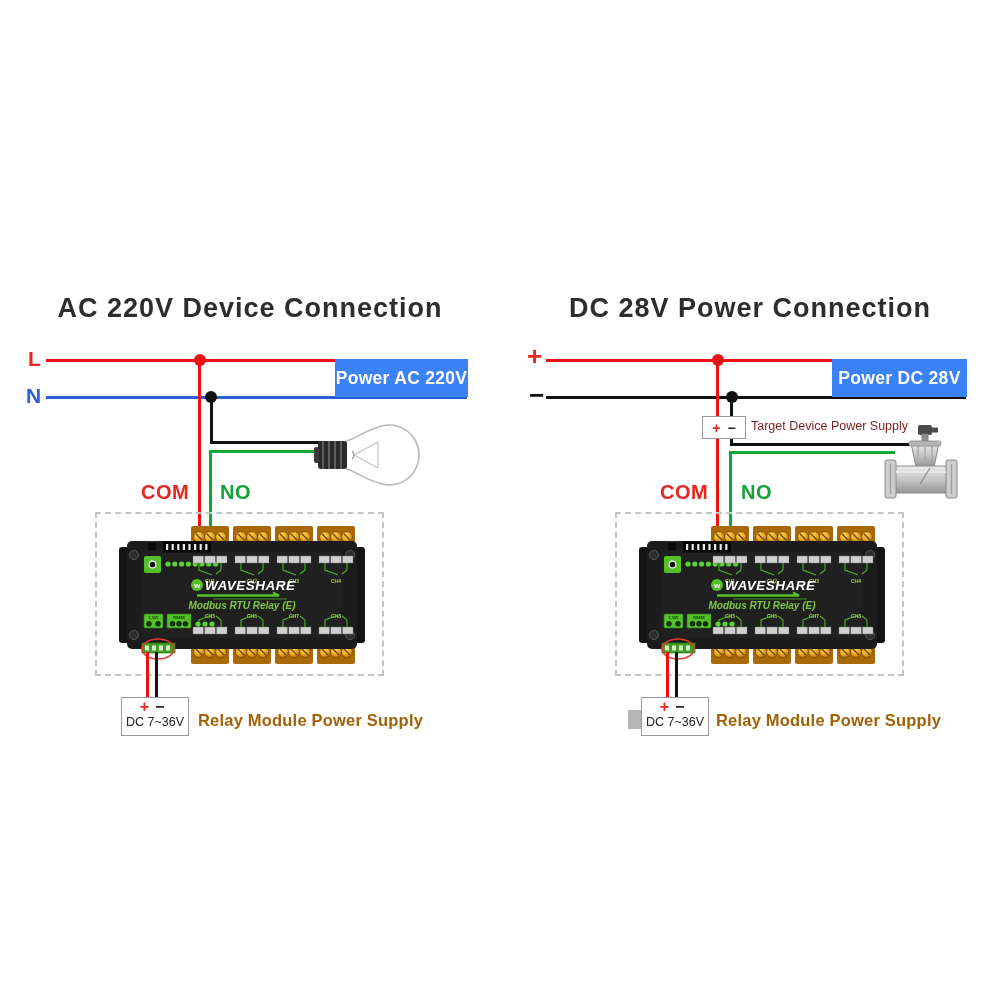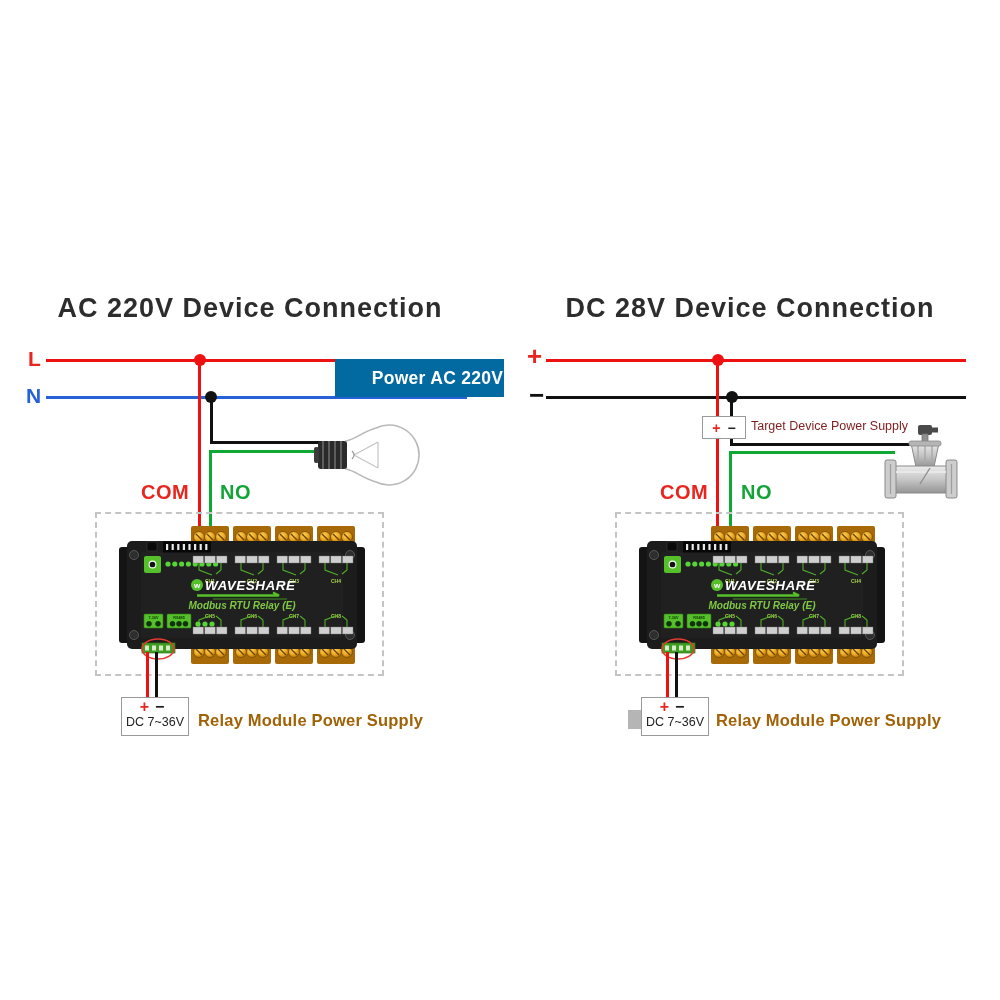--- a/index.html
+++ b/index.html
@@ -4,22 +4,22 @@
 <style>
   html,body{margin:0;padding:0;background:#ffffff;}
   #canvas{position:relative;width:1000px;height:964px;background:#ffffff;overflow:hidden;
           font-family:"Liberation Sans",sans-serif;}
   .abs{position:absolute;}
   .title{font-size:27px;font-weight:600;color:#2d2d2d;letter-spacing:1px;text-align:center;}
   .wire{position:absolute;}
   .dot{position:absolute;width:12px;height:12px;border-radius:50%;}
   .line-label{position:absolute;font-size:21px;font-weight:600;}
   .pm-label{position:absolute;font-size:26px;font-weight:700;line-height:20px;}
-  .power-box{position:absolute;background:#0369a1;color:#ffffff;font-size:17.5px;font-weight:700;
-             display:flex;align-items:center;justify-content:center;letter-spacing:0.3px;padding-left:36px;}
+  .power-box{position:absolute;background:#3b82f6;color:#ffffff;font-size:17.5px;font-weight:700;
+             display:flex;align-items:center;justify-content:center;letter-spacing:0.3px;}
   .contact-label{position:absolute;font-size:20px;font-weight:700;letter-spacing:0.5px;}
   .dashed-box{position:absolute;border:2px dashed #c4c4c4;}
   .psu-box{position:absolute;background:#ffffff;border:1.5px solid #9a9a9a;text-align:center;}
   .psu-signs{margin-top:1px;font-size:16px;font-weight:700;color:#222;line-height:16px;letter-spacing:6px;}
   .psu-signs .plus{color:#e8251e;}
   .psu-volt{font-size:12.5px;color:#222;line-height:14px;}
   .psu-caption{position:absolute;color:#a16207;font-size:16.5px;font-weight:700;letter-spacing:0.2px;}
   .target-box{position:absolute;background:#ffffff;border:1.5px solid #9a9a9a;display:flex;
               align-items:center;justify-content:center;gap:7px;font-size:14px;font-weight:700;}
   .target-box .plus{color:#e8251e;} .target-box .minus{color:#222;}
@@ -305,28 +305,29 @@
     <div class="wire" style="left:155px;top:652px;width:3px;height:46px;background:#111;"></div>
 
     <div class="psu-box" style="left:121px;top:697px;width:66px;height:37px;">
       <div class="psu-signs"><span class="plus">+</span><span>−</span></div>
       <div class="psu-volt">DC 7~36V</div>
     </div>
     <div class="psu-caption" style="left:198px;top:711px;">Relay Module Power Supply</div>
   </div>
 
   <div class="abs" style="left:500px;top:0;width:500px;height:1000px;">
-    <div class="abs title" style="left:30px;top:293px;width:440px;">DC 28V Device Connection</div>
+    <div class="abs title" style="left:30px;top:293px;width:440px;">DC 28V Power Connection</div>
 
     <div class="pm-label" style="left:27px;top:346px;color:#e8251e;">+</div>
     <div class="wire" style="left:46px;top:359px;width:420px;height:3px;background:#ee1111;"></div>
 
     <div class="pm-label" style="left:29px;top:385px;color:#111;">−</div>
     <div class="wire" style="left:46px;top:396px;width:420px;height:3px;background:#111;"></div>
 
+    <div class="power-box" style="left:332px;top:359px;width:135px;height:38px;">Power DC 28V</div>
 
     <div class="wire" style="left:216px;top:360px;width:3px;height:183px;background:#ee1111;"></div>
     <div class="dot" style="left:212px;top:354px;background:#ee1111;"></div>
 
     <div class="wire" style="left:230px;top:397px;width:3px;height:20px;background:#111;"></div>
     <div class="wire" style="left:230px;top:437px;width:3px;height:9px;background:#111;"></div>
     <div class="wire" style="left:230px;top:443px;width:180px;height:3px;background:#111;"></div>
     <div class="dot" style="left:226px;top:391px;background:#111;"></div>
 
     <div class="wire" style="left:229px;top:451px;width:166px;height:3px;background:#0fa832;"></div>

